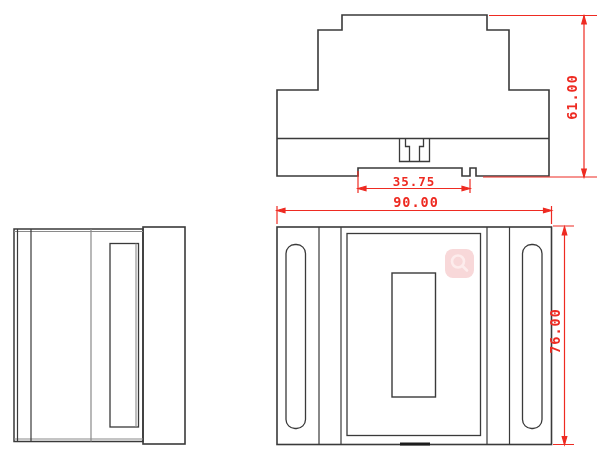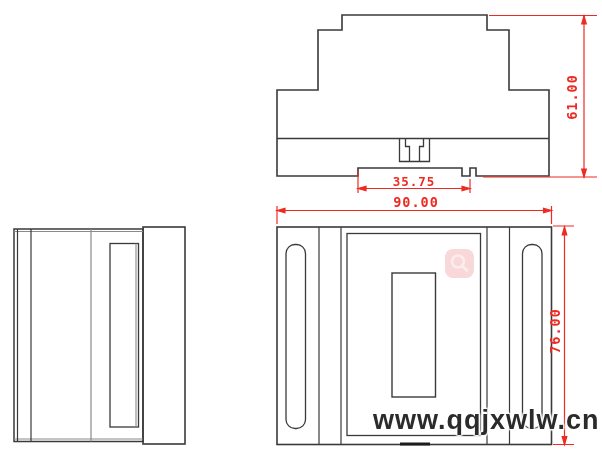--- a/index.html
+++ b/index.html
@@ -118,15 +118,14 @@
     </g>
   </svg>
 
   <div class="watermark-icon">
     <svg width="29" height="29" viewBox="0 0 29 29">
       <circle cx="13" cy="12.5" r="6" fill="none" stroke="#fdecec" stroke-width="2.6"></circle>
       <line x1="17.5" y1="17" x2="22" y2="21.5" stroke="#fdecec" stroke-width="2.6" stroke-linecap="round"></line>
     </svg>
   </div>
 
-  <div class="watermark-text">www.qqjxwlw.cn</div>
 
 </div>
 
 </body></html>

